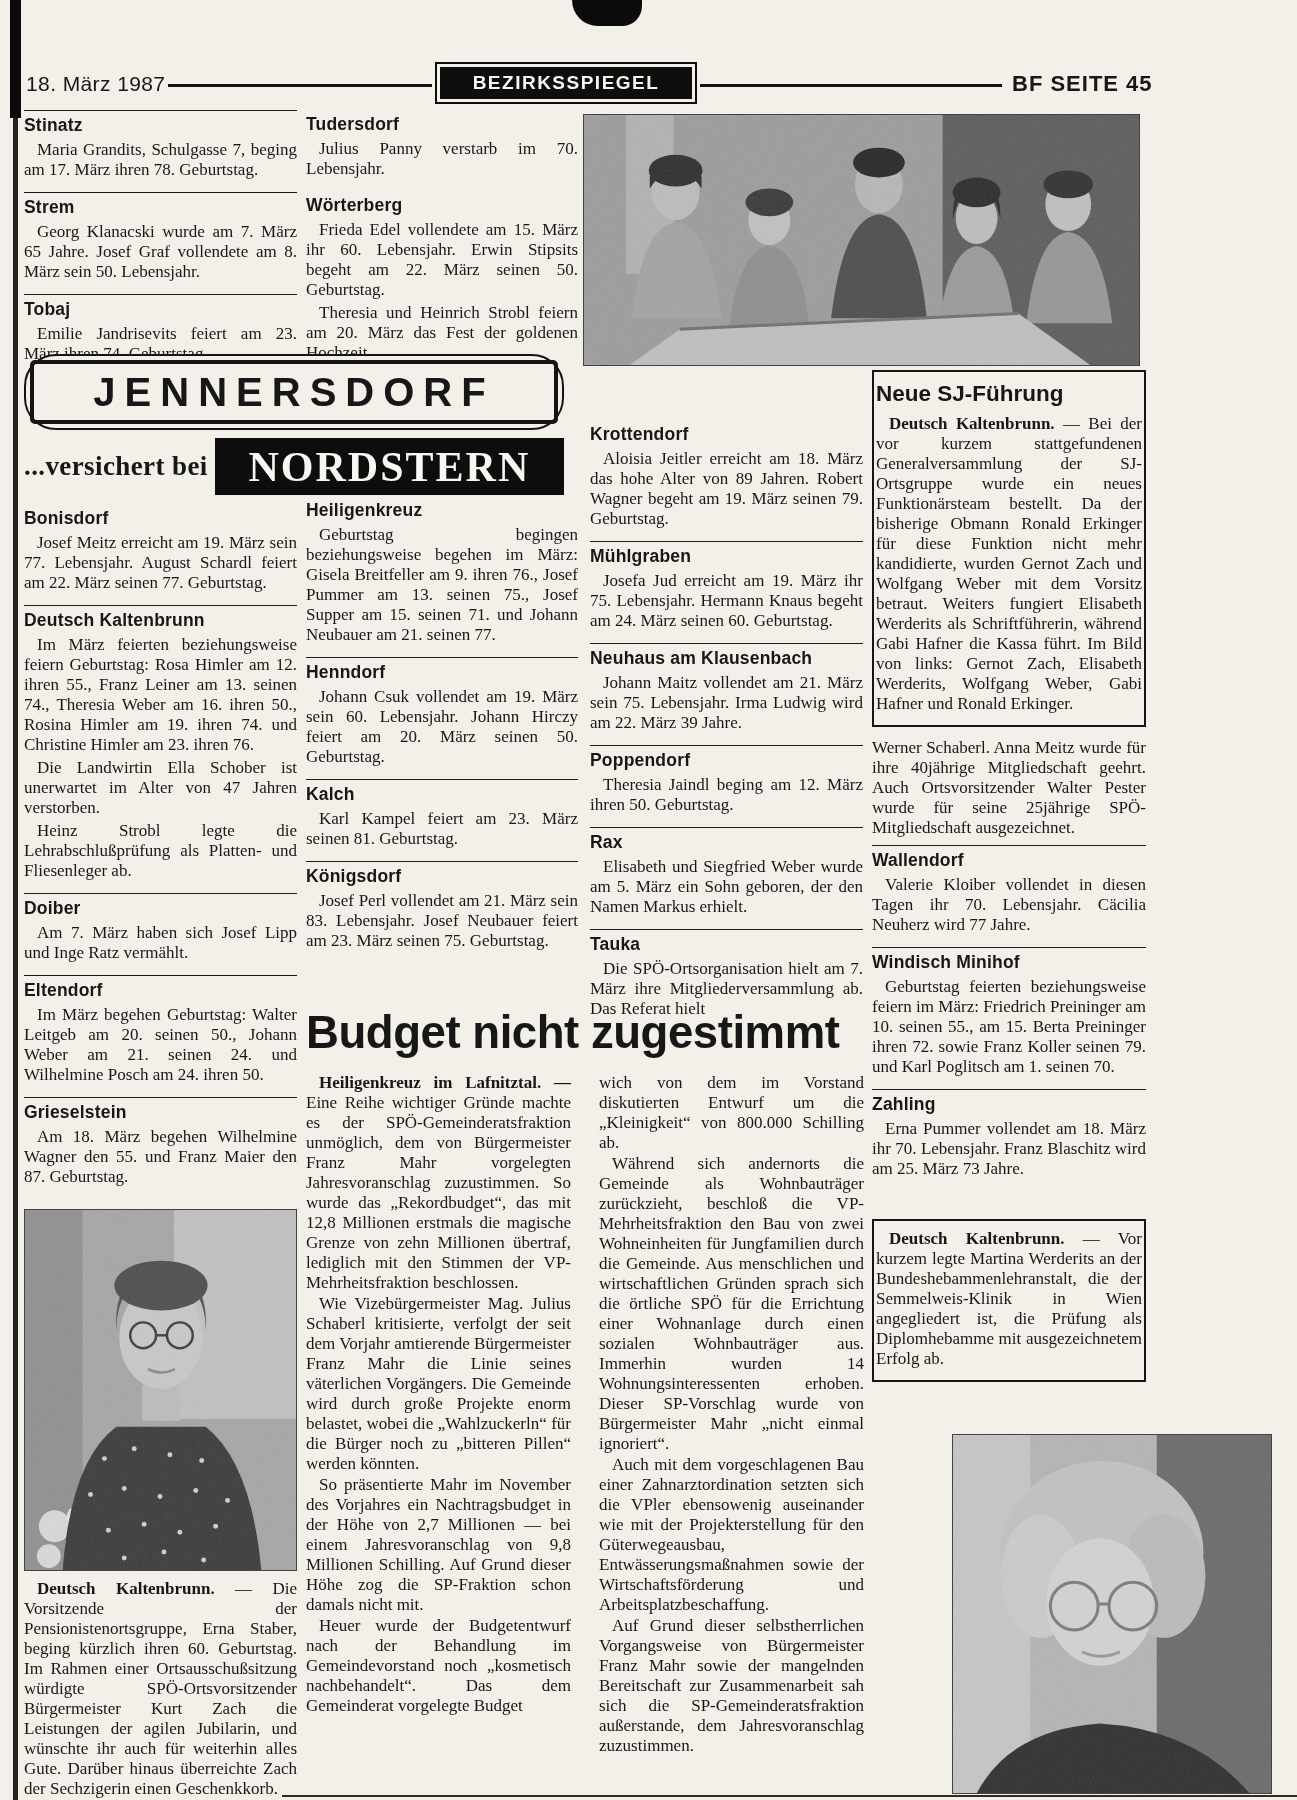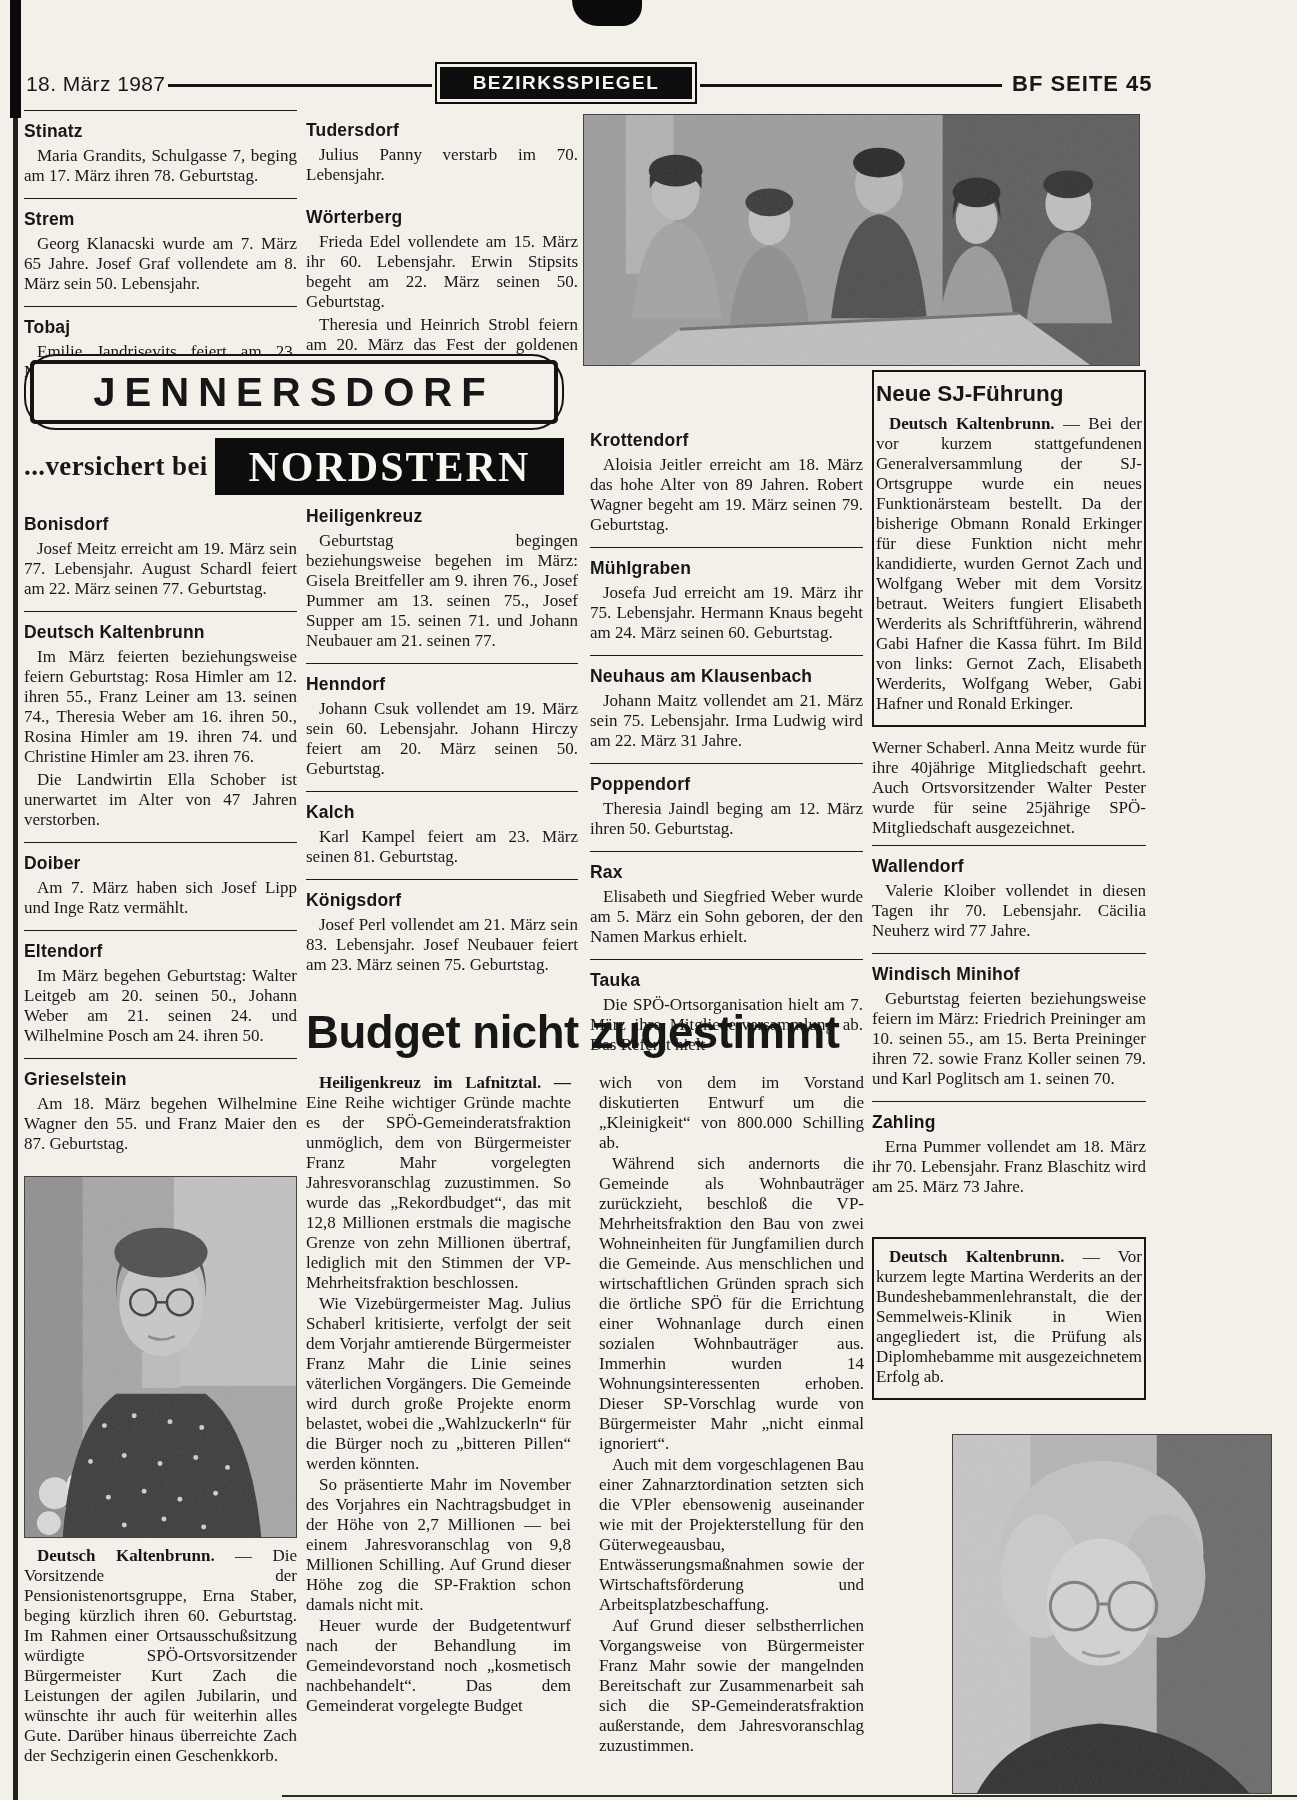--- a/index.html
+++ b/index.html
@@ -30,21 +30,21 @@
   #topcol-b{left:306px;top:110px;width:272px}
   #col1{left:24px;top:504px;width:273px}
   #col2{left:306px;top:496px;width:272px}
   #col3{left:590px;top:420px;width:273px}
   #col4{left:872px;top:370px;width:274px}
 
   .sec-head{font-family:"Liberation Sans","DejaVu Sans",sans-serif;font-weight:700;font-size:17.5px;margin:0 0 4px;letter-spacing:.2px}
   .body-p{font-size:17px;line-height:20px;text-align:justify;margin:0 0 3px;text-indent:13px;hyphens:auto}
   .body-p.noindent{text-indent:0}
   .lead{font-weight:700}
-  .news-section{padding:10px 0 9px}
+  .news-section{padding:4px 0 9px}
   .rules .news-section + .news-section{border-top:1.5px solid #1b1b1b}
   .rules-all .news-section{border-top:1.5px solid #1b1b1b}
 
   
   #banner-jen{position:absolute;left:24px;top:354px;width:540px;height:76px;border:2.5px solid #141414;border-radius:32px;padding:4px;background:#f2f0e9}
   .jen-inner{width:100%;height:100%;border:4px solid #141414;border-radius:5px;display:flex;align-items:center;justify-content:center;
              font-family:"Liberation Sans","DejaVu Sans",sans-serif;font-weight:700;font-size:40px;letter-spacing:9px}
   #banner-nord{position:absolute;left:24px;top:438px;width:540px;height:57px;display:flex;align-items:center}
   .nord-prefix{font-weight:700;font-size:27px;letter-spacing:.4px;padding-right:7px;white-space:nowrap}
   .nord-box{flex:1;height:100%;background:#0d0d0d;color:#f7f6f0;display:flex;align-items:center;justify-content:center;
@@ -178,20 +178,21 @@
   <div id="col1" class="col">
     <div class="rules">
         <section class="news-section">
           <h3 class="sec-head">Bonisdorf</h3>
           <p class="body-p">Josef Meitz erreicht am 19. März sein 77. Lebensjahr. August Schardl feiert am 22. März seinen 77. Geburtstag.</p>
         </section>
         <section class="news-section">
           <h3 class="sec-head">Deutsch Kaltenbrunn</h3>
           <p class="body-p">Im März feierten beziehungsweise feiern Geburtstag: Rosa Himler am 12. ihren 55., Franz Leiner am 13. seinen 74., Theresia Weber am 16. ihren 50., Rosina Himler am 19. ihren 74. und Christine Himler am 23. ihren 76.</p>
           <p class="body-p">Die Landwirtin Ella Schober ist unerwartet im Alter von 47 Jahren verstorben.</p>
+          <p class="body-p">Heinz Strobl legte die Lehrabschlußprüfung als Platten- und Fliesenleger ab.</p>
         </section>
         <section class="news-section">
           <h3 class="sec-head">Doiber</h3>
           <p class="body-p">Am 7. März haben sich Josef Lipp und Inge Ratz vermählt.</p>
         </section>
         <section class="news-section">
           <h3 class="sec-head">Eltendorf</h3>
           <p class="body-p">Im März begehen Geburtstag: Walter Leitgeb am 20. seinen 50., Johann Weber am 21. seinen 24. und Wilhelmine Posch am 24. ihren 50.</p>
         </section>
         <section class="news-section">
@@ -270,21 +271,21 @@
       <section class="news-section">
         <h3 class="sec-head">Krottendorf</h3>
         <p class="body-p">Aloisia Jeitler erreicht am 18. März das hohe Alter von 89 Jahren. Robert Wagner begeht am 19. März seinen 79. Geburtstag.</p>
       </section>
       <section class="news-section">
         <h3 class="sec-head">Mühlgraben</h3>
         <p class="body-p">Josefa Jud erreicht am 19. März ihr 75. Lebensjahr. Hermann Knaus begeht am 24. März seinen 60. Geburtstag.</p>
       </section>
       <section class="news-section">
         <h3 class="sec-head">Neuhaus am Klausenbach</h3>
-        <p class="body-p">Johann Maitz vollendet am 21. März sein 75. Lebensjahr. Irma Ludwig wird am 22. März 31 Jahre.</p>
+        <p class="body-p">Johann Maitz vollendet am 21. März sein 75. Lebensjahr. Irma Ludwig wird am 22. März 39 Jahre.</p>
       </section>
       <section class="news-section">
         <h3 class="sec-head">Poppendorf</h3>
         <p class="body-p">Theresia Jaindl beging am 12. März ihren 50. Geburtstag.</p>
       </section>
       <section class="news-section">
         <h3 class="sec-head">Rax</h3>
         <p class="body-p">Elisabeth und Siegfried Weber wurde am 5. März ein Sohn geboren, der den Namen Markus erhielt.</p>
       </section>
       <section class="news-section">

